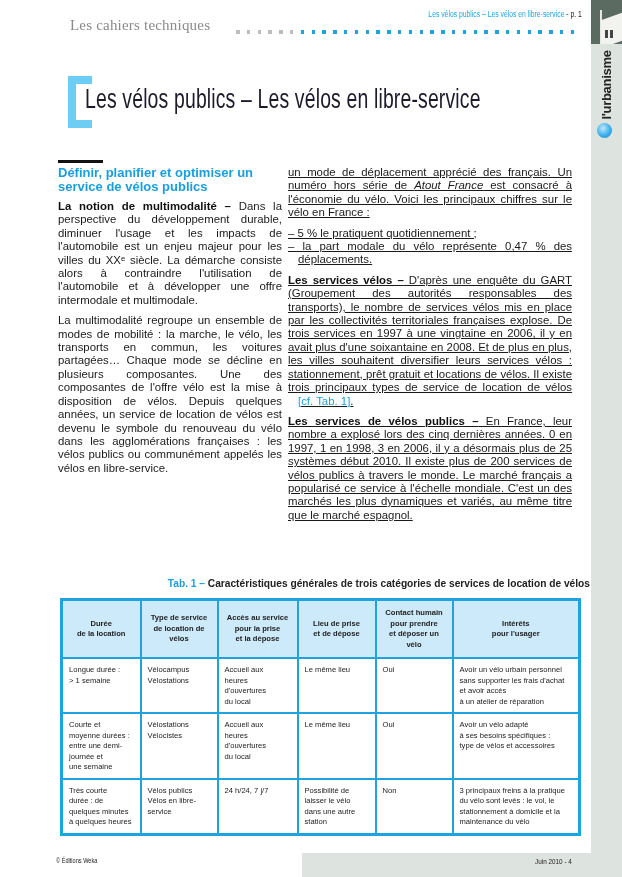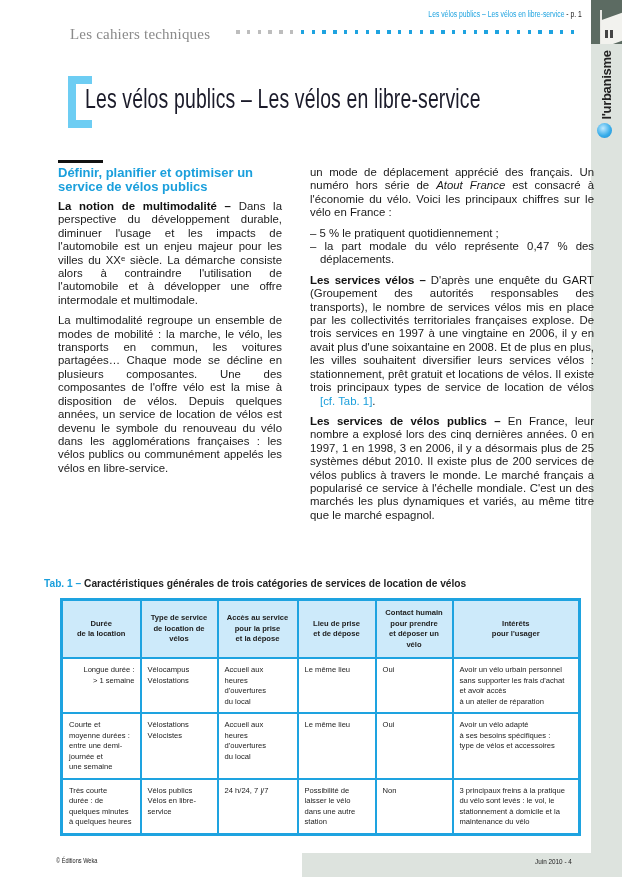--- a/index.html
+++ b/index.html
@@ -14,42 +14,42 @@
   .strip-label { position:absolute; left:593px; top:50px; width:26px; height:70px; }
   .strip-label span { position:absolute; left:50%; top:50%; transform:translate(-50%,-50%) rotate(-90deg);
     white-space:nowrap; font-family:"Liberation Sans Narrow","Liberation Sans", sans-serif; font-weight:bold; font-size:13px; color:#222; letter-spacing:-0.3px; }
   .strip-dot { position:absolute; left:597px; top:123px; width:15px; height:15px; border-radius:50%;
     background: radial-gradient(circle at 40% 35%, #bfe9ff 0%, #3aaeea 55%, #1a8ad0 100%); }
   .footer-band { position:absolute; left:302px; top:853px; width:289px; height:24px; background:#dde3de; }
 
   .running-head { position:absolute; right:40px; top:9px; font-size:8.5px; font-family:"Liberation Sans", sans-serif; transform:scaleX(0.8); transform-origin:right top; }
   .running-head .rh-title { color:#1ea3e0; }
   .running-head .rh-page { color:#222; }
-  .brand { position:absolute; left:70px; top:26px; font-family:"Liberation Serif", serif; font-size:15px; color:#8a8a8a; letter-spacing:0.2px; }
+  .brand { position:absolute; left:70px; top:17px; font-family:"Liberation Serif", serif; font-size:15px; color:#8a8a8a; letter-spacing:0.2px; }
   .dots { position:absolute; left:236px; top:30px; width:350px; height:6px; display:flex; gap:0; }
   .dots i { display:block; width:3.5px; height:3.5px; margin-right:7.3px; }
 
   .title-bracket { position:absolute; left:68px; top:76px; width:24px; height:52px; border:8px solid #6dcdf3; border-right:none; box-sizing:border-box; }
   .page-title { position:absolute; left:85px; top:84px; font-family:"Liberation Sans Narrow","Liberation Sans", sans-serif; font-size:27px; color:#1b1b2a;
     transform:scaleX(0.72); transform-origin:left top; white-space:nowrap; letter-spacing:0.2px; }
 
   .col { position:absolute; font-size:11.4px; line-height:13.4px; text-align:justify; }
   .col-left { left:58px; top:160px; width:224px; }
-  .col-right { left:310px; top:166px; width:284px; }
+  .col-right { left:288px; top:166px; width:284px;text-decoration:underline; }
   .rule { width:45px; height:3px; background:#111; margin-bottom:3px; }
   .sec-title { color:#1a9fdc; font-weight:bold; font-size:13px; line-height:14px; margin:0 0 6px 0; text-align:left; }
   .subhead { color:#1a9fdc; font-weight:bold; font-size:12px; margin:0 0 3px 0; text-align:left; }
   .subhead .tri { display:inline-block; width:0; height:0; border-top:5px solid transparent; border-bottom:5px solid transparent; border-left:9px solid #1a9fdc; margin-right:6px; vertical-align:-1px; }
   .col p { margin:0 0 7px 0; }
   .col b { font-weight:bold; color:#111; }
   .col ul { list-style:none; margin:0 0 7px 0; padding:0; }
   .col ul li { padding-left:10px; text-indent:-10px; }
   .link { color:#1a9fdc;padding-left:10px; }
 
-  .tab-caption { position:absolute; left:44px; top:578px; width:520px; text-align:left; font-size:10.2px; font-weight:bold; color:#222; }
+  .tab-caption { position:absolute; left:70px; top:578px; width:520px; text-align:right; font-size:10.2px; font-weight:bold; color:#222; }
   .tab-caption .tc-num { color:#1a9fdc; }
   table.tbl { position:absolute; left:60px; top:598px; width:521px; border-collapse:collapse; font-size:7.6px; line-height:10.5px; }
   table.tbl th, table.tbl td { border:2px solid #1ea3e0; vertical-align:top; }
   table.tbl th { background:#cdeafa; font-weight:bold; text-align:center; vertical-align:middle; height:52px; padding:2px 4px; color:#222; }
   table.tbl td { padding:6px 5px 5px 6px; color:#222; }
   table.tbl { border:3px solid #1ea3e0; }
   .copyright { position:absolute; left:56px; top:857px; font-size:7px; color:#222; transform:scaleX(0.8); transform-origin:left top; }
   .pagefoot { position:absolute; left:535px; top:857px; font-size:7.5px; color:#222; transform:scaleX(0.85); transform-origin:left top; }
 </style>
 </head>
@@ -152,21 +152,21 @@
       <th style="white-space: pre-line;">Contact humain
 pour prendre
 et déposer un
 vélo</th>
       <th style="white-space: pre-line;">Intérêts
 pour l'usager</th>
     </tr>
   </thead>
   <tbody>
     <tr>
-      <td style="white-space: pre-line; text-align: right;">Longue durée :
+      <td style="white-space: pre-line;">Longue durée :
 &gt; 1 semaine</td>
       <td style="white-space: pre-line;">Vélocampus
 Vélostations</td>
       <td style="white-space: pre-line;">Accueil aux
 heures
 d'ouvertures
 du local</td>
       <td style="white-space: pre-line;">Le même lieu</td>
       <td style="white-space: pre-line;">Oui</td>
       <td style="white-space: pre-line; margin-left: 44px;">Avoir un vélo urbain personnel

